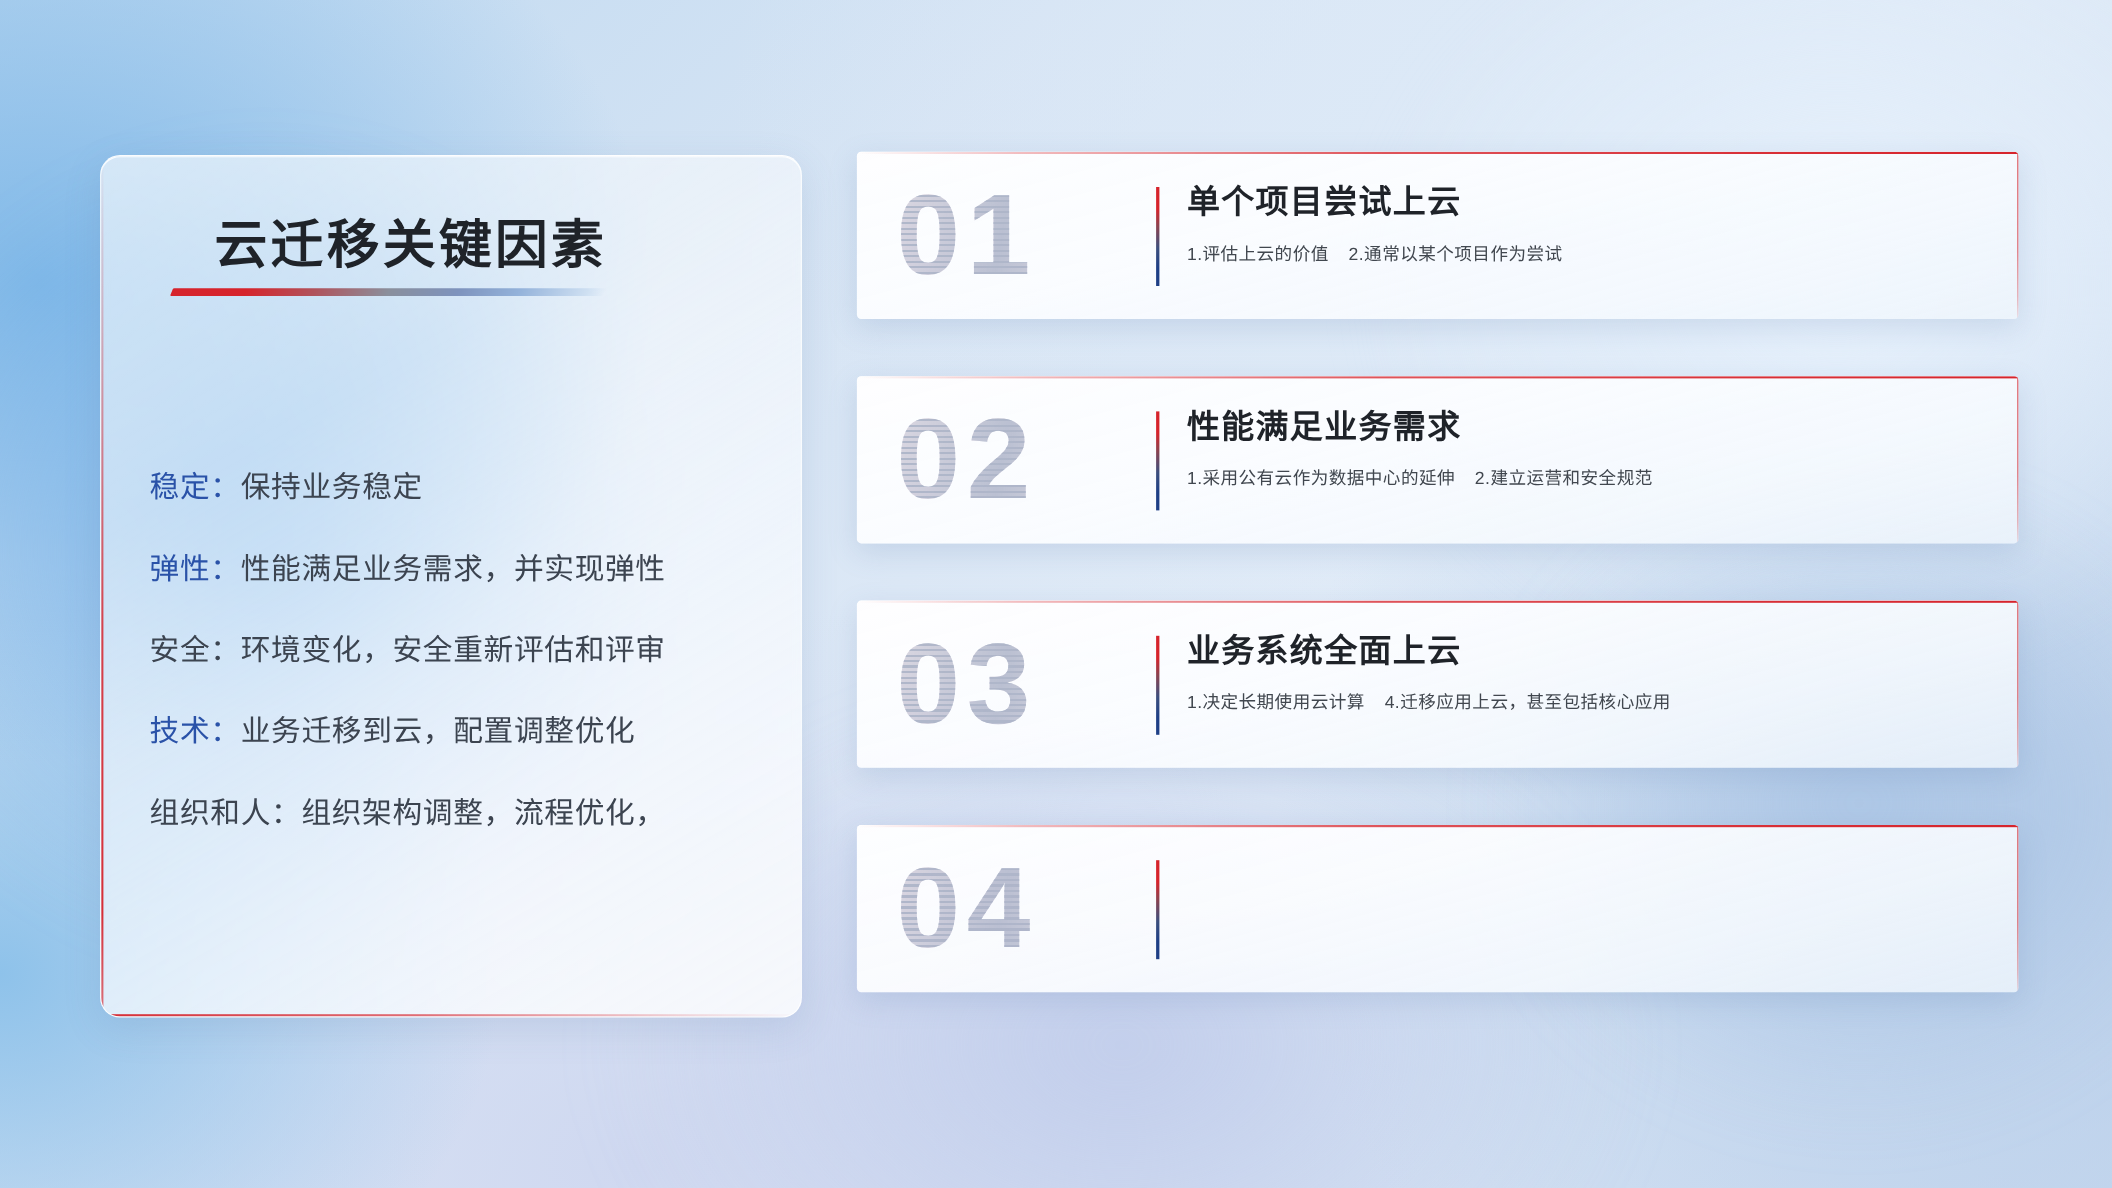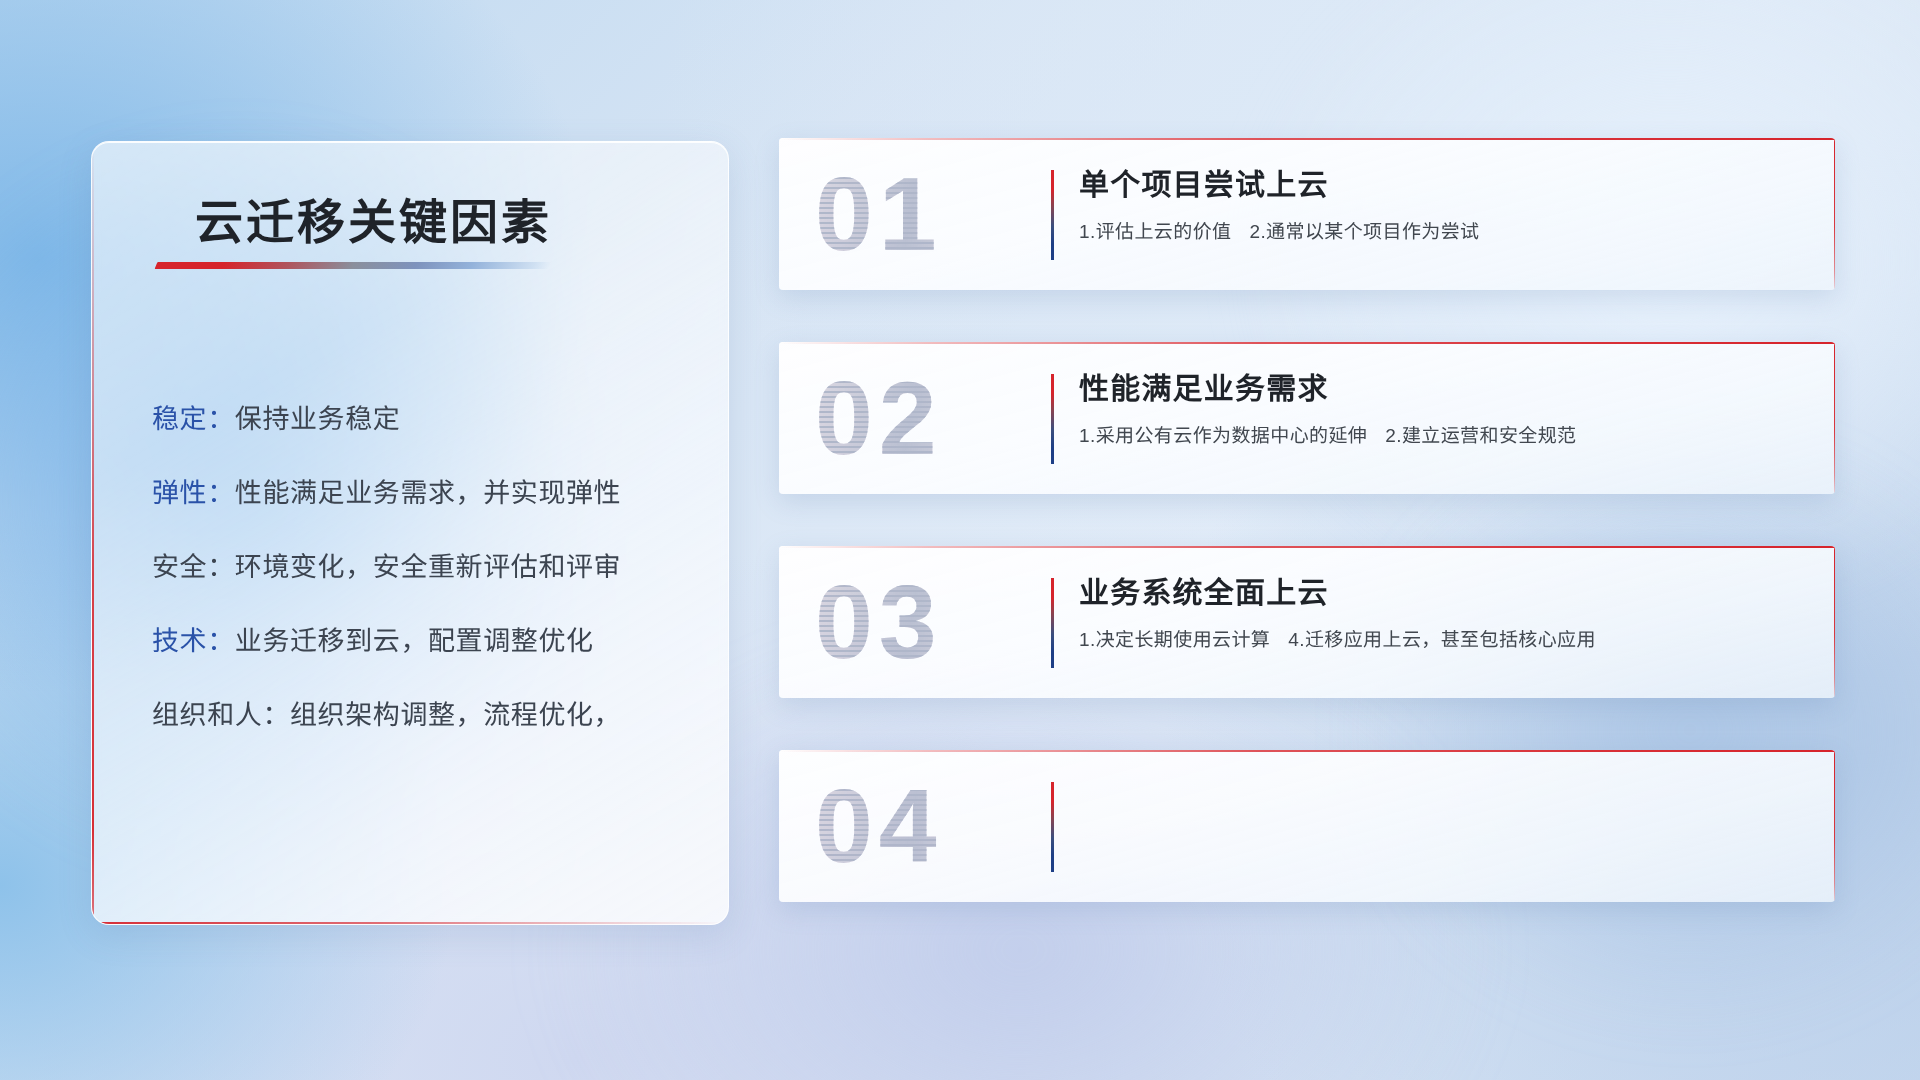--- a/index.html
+++ b/index.html
@@ -134,24 +134,23 @@
         #93b2da 80%,
         #cfe0f2 96%,
         rgba(207,224,242,0) 100%);
     border-radius: 1px;
     transform: skewX(-22deg);
   }
 
   .factor-list {
     position: absolute;
     left: 0;
-    top: 240px;
+    top: 264px;
     right: 0;
     padding: 0 44px;
-    margin-left: 16px;
   }
   .factor-row {
     font-size: 27px;
     line-height: 74px;
     color: #3c4450;
     white-space: nowrap;
     letter-spacing: .6px;
   }
   .factor-row .key {
     color: #2a52a8;
@@ -278,21 +277,21 @@
   .card-title {
     font-size: 30px;
     font-weight: bold;
     color: #1f2329;
     letter-spacing: 1.2px;
     line-height: 42px;
     white-space: nowrap;
   }
   .card-desc {
     margin-top: 12px;
-    font-size: 19px;
+    font-size: 16px;
     color: #41474f;
     letter-spacing: .4px;
     line-height: 28px;
     white-space: nowrap;
   }
   .card-desc .gap {
     display: inline-block;
     width: 18px;
   }
 </style>

